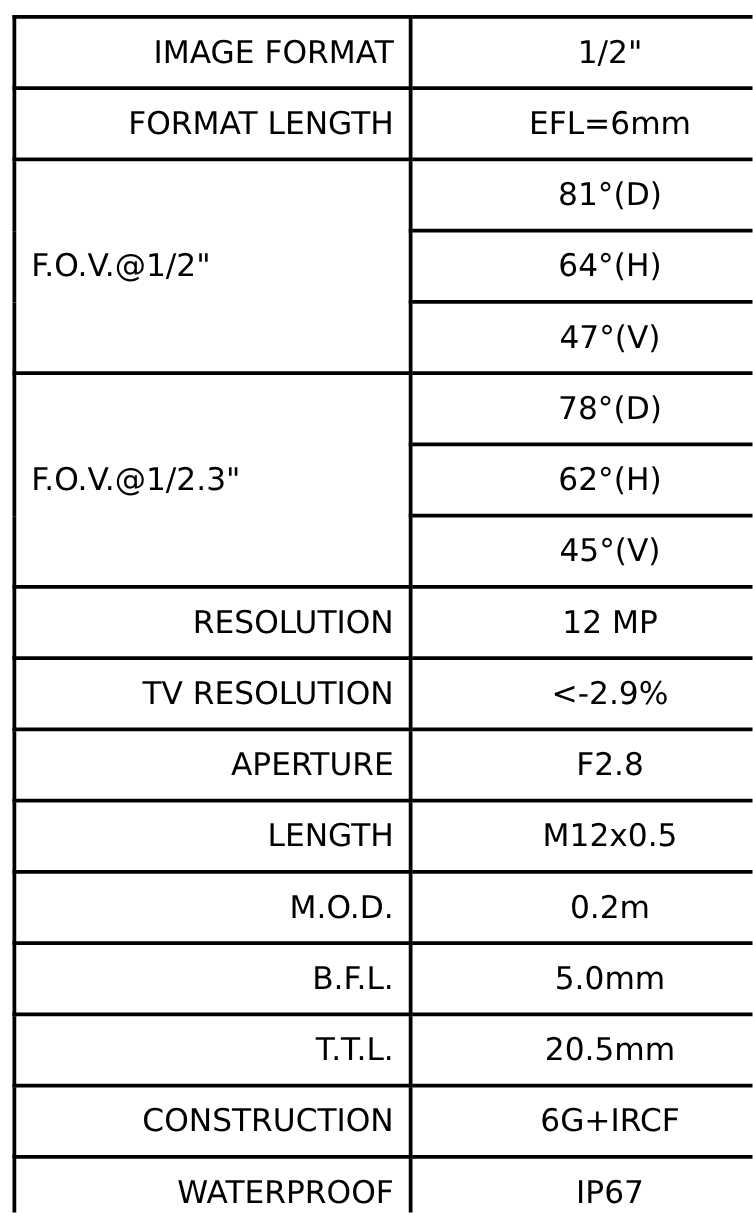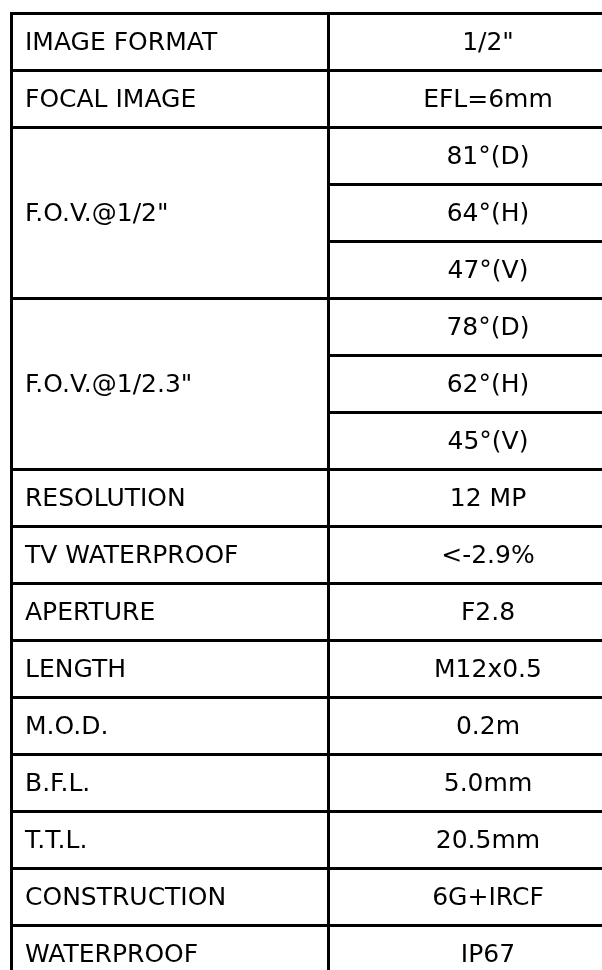--- a/index.html
+++ b/index.html
@@ -30,42 +30,42 @@
     padding: 0 12px;
     font-size: 25px;
     line-height: 1.1;
     height: 54px;
     vertical-align: middle;
     white-space: nowrap;
     overflow: hidden;
   }
   td.label {
     width: 290px;
-    text-align: left;
+    text-align: right;
   }
   td.value {
     width: 292px;
     text-align: center;
   }
   td.label-span {
     text-align: left;
   }
 </style>
 </head>
 <body>
 
 <div class="sheet">
   <table class="spec">
     <tbody>
       <tr>
         <td class="label">IMAGE FORMAT</td>
         <td class="value">1/2"</td>
       </tr>
       <tr>
-        <td class="label">FOCAL IMAGE</td>
+        <td class="label">FORMAT LENGTH</td>
         <td class="value">EFL=6mm</td>
       </tr>
 
       <tr>
         <td class="label label-span" rowspan="3">F.O.V.@1/2"</td>
         <td class="value">81°(D)</td>
       </tr>
       <tr>
         <td class="value">64°(H)</td>
       </tr>
@@ -82,21 +82,21 @@
       </tr>
       <tr>
         <td class="value">45°(V)</td>
       </tr>
 
       <tr>
         <td class="label">RESOLUTION</td>
         <td class="value">12 MP</td>
       </tr>
       <tr>
-        <td class="label">TV WATERPROOF</td>
+        <td class="label">TV RESOLUTION</td>
         <td class="value">&lt;-2.9%</td>
       </tr>
       <tr>
         <td class="label">APERTURE</td>
         <td class="value">F2.8</td>
       </tr>
       <tr>
         <td class="label">LENGTH</td>
         <td class="value">M12x0.5</td>
       </tr>

